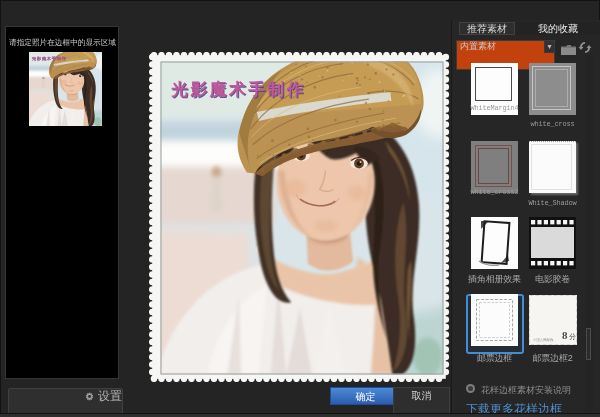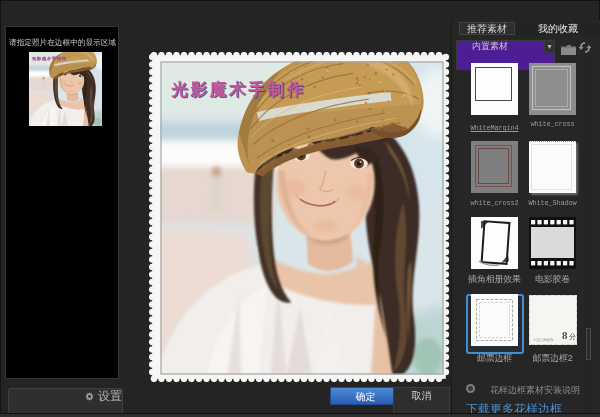--- a/index.html
+++ b/index.html
@@ -25,34 +25,34 @@
 .stamp { position:absolute; left:149px; top:52px; width:302px; height:330px; }
 
 
 .okbtn { position:absolute; left:330px; top:387px; width:71px; height:18px; background:linear-gradient(#4c8ad8,#2c5cae); color:#fff; font-size:10px; text-align:center; line-height:18px; border:1px solid #1d4d9a; }
 .cancelbtn { position:absolute; left:393px; top:387px; width:57px; height:34px; background:#2e2e2e; border:1px solid #3d3d3d; color:#cfcfcf; font-size:10px; text-align:center; line-height:16px; }
 
 
 .rightpanel { position:absolute; left:451px; top:20px; width:149px; height:393px; background:#262626; border-left:1px solid #191919; }
 .tab1 { position:absolute; left:7px; top:2px; width:56px; height:13px; background:#2e2e2e; border:1px solid #414141; color:#d8d8d8; font-size:10px; text-align:center; line-height:12px;}
 .tab2 { position:absolute; left:63px; top:2px; width:86px; height:13px; color:#e8e8e8; font-size:10px; text-align:center; line-height:13px; background:#232323;}
-.combo { position:absolute; left:4px; top:20px; width:99px; height:30px; background:#4c1d95; border:1px solid #3a3a3a; color:#c8c8c8; font-size:9px; line-height:11px; padding-left:15px; }
+.combo { position:absolute; left:4px; top:20px; width:99px; height:30px; background:#c2410c; border:1px solid #3a3a3a; color:#c8c8c8; font-size:9px; line-height:11px; padding-left:3px; }
 .combobtn { position:absolute; left:92px; top:20px; width:11px; height:13px; background:#313131; border:1px solid #3a3a3a; color:#bbb; font-size:8px; text-align:center; line-height:11px;}
 .foldericon { position:absolute; left:109px; top:21px; width:15px; height:11px; }
 .refreshicon { position:absolute; left:126px; top:20px; width:14px; height:13px; }
 .celllabel { position:absolute; width:71px; text-align:center; font-size:7px; color:#9a9a9a; white-space:nowrap; font-family:"Liberation Mono", monospace; letter-spacing:-0.2px; }
 .celllabel.zh { font-family:"Liberation Sans", sans-serif; font-size:9px; color:#a8a8a8; }
 .sel { position:absolute; left:14px; top:274px; width:58px; height:60px; border:2px solid #3f8fd6; border-radius:3px; background:rgba(36,62,96,0.25); }
 
 .scrollbar { position:absolute; left:133px; top:36px; width:8px; height:357px; background:#242424; }
 .scrollthumb { position:absolute; left:1px; top:272px; width:5px; height:32px; border:1px solid #4c4c4c; background:#2b2b2b; }
 
 .infocircle { position:absolute; left:14px; top:364px; width:9px; height:9px; border-radius:50%; background:#7d7d7d; }
 .infocircle:after { content:""; position:absolute; left:2px; top:2px; width:5px; height:5px; border-radius:50%; background:#3a3a3a; }
-.infotext { position:absolute; left:29px; top:364px; font-size:9px; color:#8f8f8f;margin-left:9px; }
+.infotext { position:absolute; left:29px; top:364px; font-size:9px; color:#8f8f8f; }
 .dllink { position:absolute; left:14px; top:381px; font-size:12px; color:#4d8fd0; text-decoration:underline; }
 </style>
 </head>
 <body>
 <div class="win">
 
   <div class="leftpanel">
     <div class="lp-text">请指定照片在边框中的显示区域</div>
     <div class="lp-thumb"><svg width="73" height="74" viewBox="0 0 288 316" preserveAspectRatio="none">
           <use href="#photo"></use>
@@ -479,31 +479,31 @@
 
     <div class="sel"></div>
 
     <div style="position:absolute;left:19px;top:43px;width:47px;height:52px;background:#fdfdfd;">
       <div style="position:absolute;left:4px;top:4px;width:37px;height:34px;border:1px solid #4a4a4a;"></div>
     </div>
     <div style="position:absolute;left:77px;top:43px;width:47px;height:52px;background:#8d8d8d;">
       <div style="position:absolute;left:3px;top:3px;width:39px;height:44px;border:1px solid #c6c6c6;"></div>
       <div style="position:absolute;left:6px;top:6px;width:33px;height:38px;border:1px solid #aeaeae;"></div>
     </div>
-    <div class="celllabel" style="left:7px;top:104px;text-decoration:underline;">WhiteMargin4</div>
+    <div class="celllabel" style="left:7px;top:84px;">WhiteMargin4</div>
     <div class="celllabel" style="left:65px;top:100px;">white_cross</div>
 
     <div style="position:absolute;left:19px;top:121px;width:47px;height:52px;background:#7f7f7f;">
       <div style="position:absolute;left:4px;top:4px;width:37px;height:42px;border:1px solid #75504c;"></div>
       <div style="position:absolute;left:7px;top:7px;width:31px;height:36px;border:1px solid #6a4844;"></div>
     </div>
     <div style="position:absolute;left:77px;top:121px;width:47px;height:52px;background:#fbfbfb;border-top:1px dotted #9a9a9a;box-shadow:2px 2px 2px rgba(190,190,190,0.45);">
       <div style="position:absolute;left:2px;top:2px;width:41px;height:46px;border:1px solid #e2e2e2;"></div>
     </div>
-    <div class="celllabel" style="left:7px;top:179px;">white_cross2</div>
+    <div class="celllabel" style="left:7px;top:168px;">white_cross2</div>
     <div class="celllabel" style="left:65px;top:179px;">White_Shadow</div>
 
     <div style="position:absolute;left:19px;top:197px;width:47px;height:52px;background:#fdfdfd;">
       <svg width="47" height="52" viewBox="0 0 47 52">
         <rect x="12" y="5" width="25" height="41" fill="none" stroke="#1d1d1d" stroke-width="2" transform="rotate(4 24 26)"></rect>
         <path d="M10,4 L18,4 L10,12 Z" fill="#1d1d1d" opacity="0.8"></path>
         <path d="M38,44 L30,46 L37,38 Z" fill="#1d1d1d" opacity="0.8"></path>
         <path d="M8,44 C12,47 20,49 28,48" stroke="#999" stroke-width="1.5" fill="none"></path>
       </svg>
     </div>

